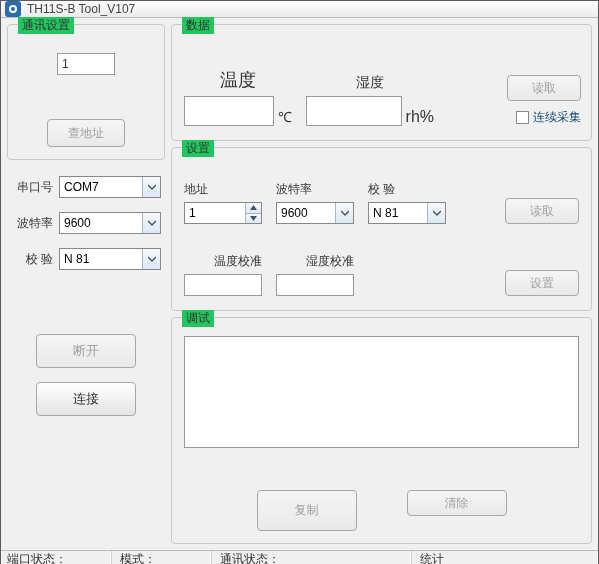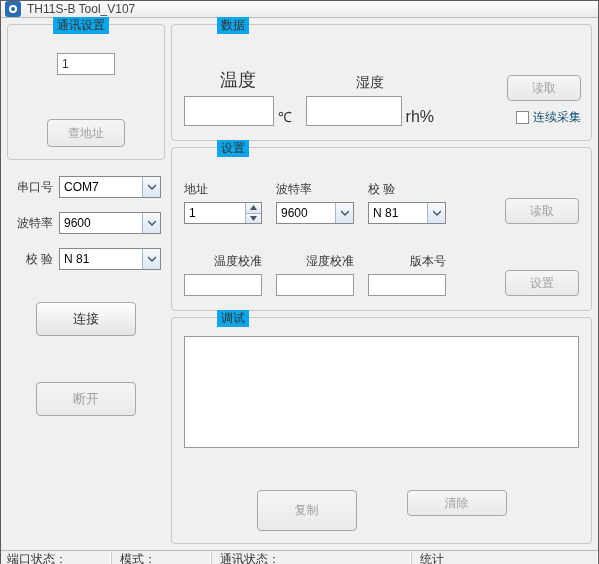--- a/index.html
+++ b/index.html
@@ -11,21 +11,21 @@
 .titlebar-icon { width: 16px; height: 16px; background: #2b6cb0; border-radius: 3px; display: flex; align-items: center; justify-content: center; margin-right: 6px; }
 .titlebar-icon svg { width: 10px; height: 10px; }
 .titlebar-text { color: #444; }
 
 .client { flex: 1; display: flex; padding: 6px; gap: 6px; }
 
 .left { width: 158px; display: flex; flex-direction: column; gap: 10px; }
 .right { flex: 1; display: flex; flex-direction: column; gap: 6px; }
 
 .groupbox { border: 1px solid #c8c8c8; border-radius: 4px; padding: 20px 10px 12px 10px; position: relative; background: #f0f0f0; }
-.groupbox > .legend { position: absolute; top: -8px; left: 10px; background: #0ea5e9; padding: 0 4px; color: #333; margin-left: 35px; }
+.groupbox > .legend { position: absolute; top: -8px; left: 10px; background: #22c55e; padding: 0 4px; color: #333; }
 
 .btn { display: inline-flex; align-items: center; justify-content: center; height: 28px; border: 1px solid #a7a7a7; border-radius: 4px; background: linear-gradient(#fefefe,#e4e4e4); color: #333; cursor: pointer; user-select: none; }
 .btn.disabled { color: #a0a0a0; background: linear-gradient(#f5f5f5,#e9e9e9); cursor: default; margin-top: 32px; }
 
 .input { height: 22px; border: 1px solid #999; background: #fff; padding: 0 4px; line-height: 20px; color: #333; }
 
 .dropdown { display: flex; align-items: center; border: 1px solid #888; height: 22px; background: #fff; }
 .dropdown .val { flex: 1; padding: 0 4px; }
 .dropdown .arrow { width: 18px; height: 100%; background: linear-gradient(#f7f9fc,#dbe7f4); border-left: 1px solid #a7b6c8; display: flex; align-items: center; justify-content: center; }
 .dropdown .arrow svg { width: 8px; height: 8px; }
@@ -108,22 +108,22 @@
             <span class="arrow">
                 <svg viewBox="0 0 8 8">
                   <path d="M0 2 L4 6 L8 2" fill="none" stroke="#456" stroke-width="1.5"></path>
                 </svg>
               </span>
           </div>
         </div>
       </div>
 
       <div style="display:flex;flex-direction:column;align-items:center;gap:14px;margin-top:22px;">
+        <div class="btn disabled" style="width:100px;height:34px;font-size:13px;">断开</div>
         <div class="btn" style="width:100px;height:34px;font-size:13px;">连接</div>
-        <div class="btn disabled" style="width:100px;height:34px;font-size:13px;">断开</div>
       </div>
 
     </div>
 
     <div class="right">
 
       <div class="groupbox" style="padding:18px 10px 14px 12px;">
         <span class="legend">数据</span>
         <div style="display:flex;align-items:flex-end;gap:14px;">
           <div class="field-col" style="width:108px;">
@@ -201,24 +201,20 @@
 
         <div style="display:flex;align-items:flex-end;gap:14px;margin-top:14px;text-align:right;">
           <div class="field-col" style="width:78px;">
             <span class="lbl">温度校准</span>
             <div class="input"></div>
           </div>
           <div class="field-col" style="width:78px;">
             <span class="lbl">湿度校准</span>
             <div class="input"></div>
           </div>
-          <div class="field-col" style="width:78px;">
-            <span class="lbl">版本号</span>
-            <div class="input"></div>
-          </div>
           <div style="flex:1;"></div>
           <div class="btn disabled" style="width:74px;height:26px;">设置</div>
         </div>
       </div>
 
       <div class="groupbox" style="flex:1;padding:18px 12px 12px 12px;display:flex;flex-direction:column;">
         <span class="legend">调试</span>
         <textarea style=""></textarea>
         <div style="display:flex;justify-content:center;gap:50px;margin-top:10px;">
           <div class="btn disabled" style="width:100px;height:41px;">复制</div>

